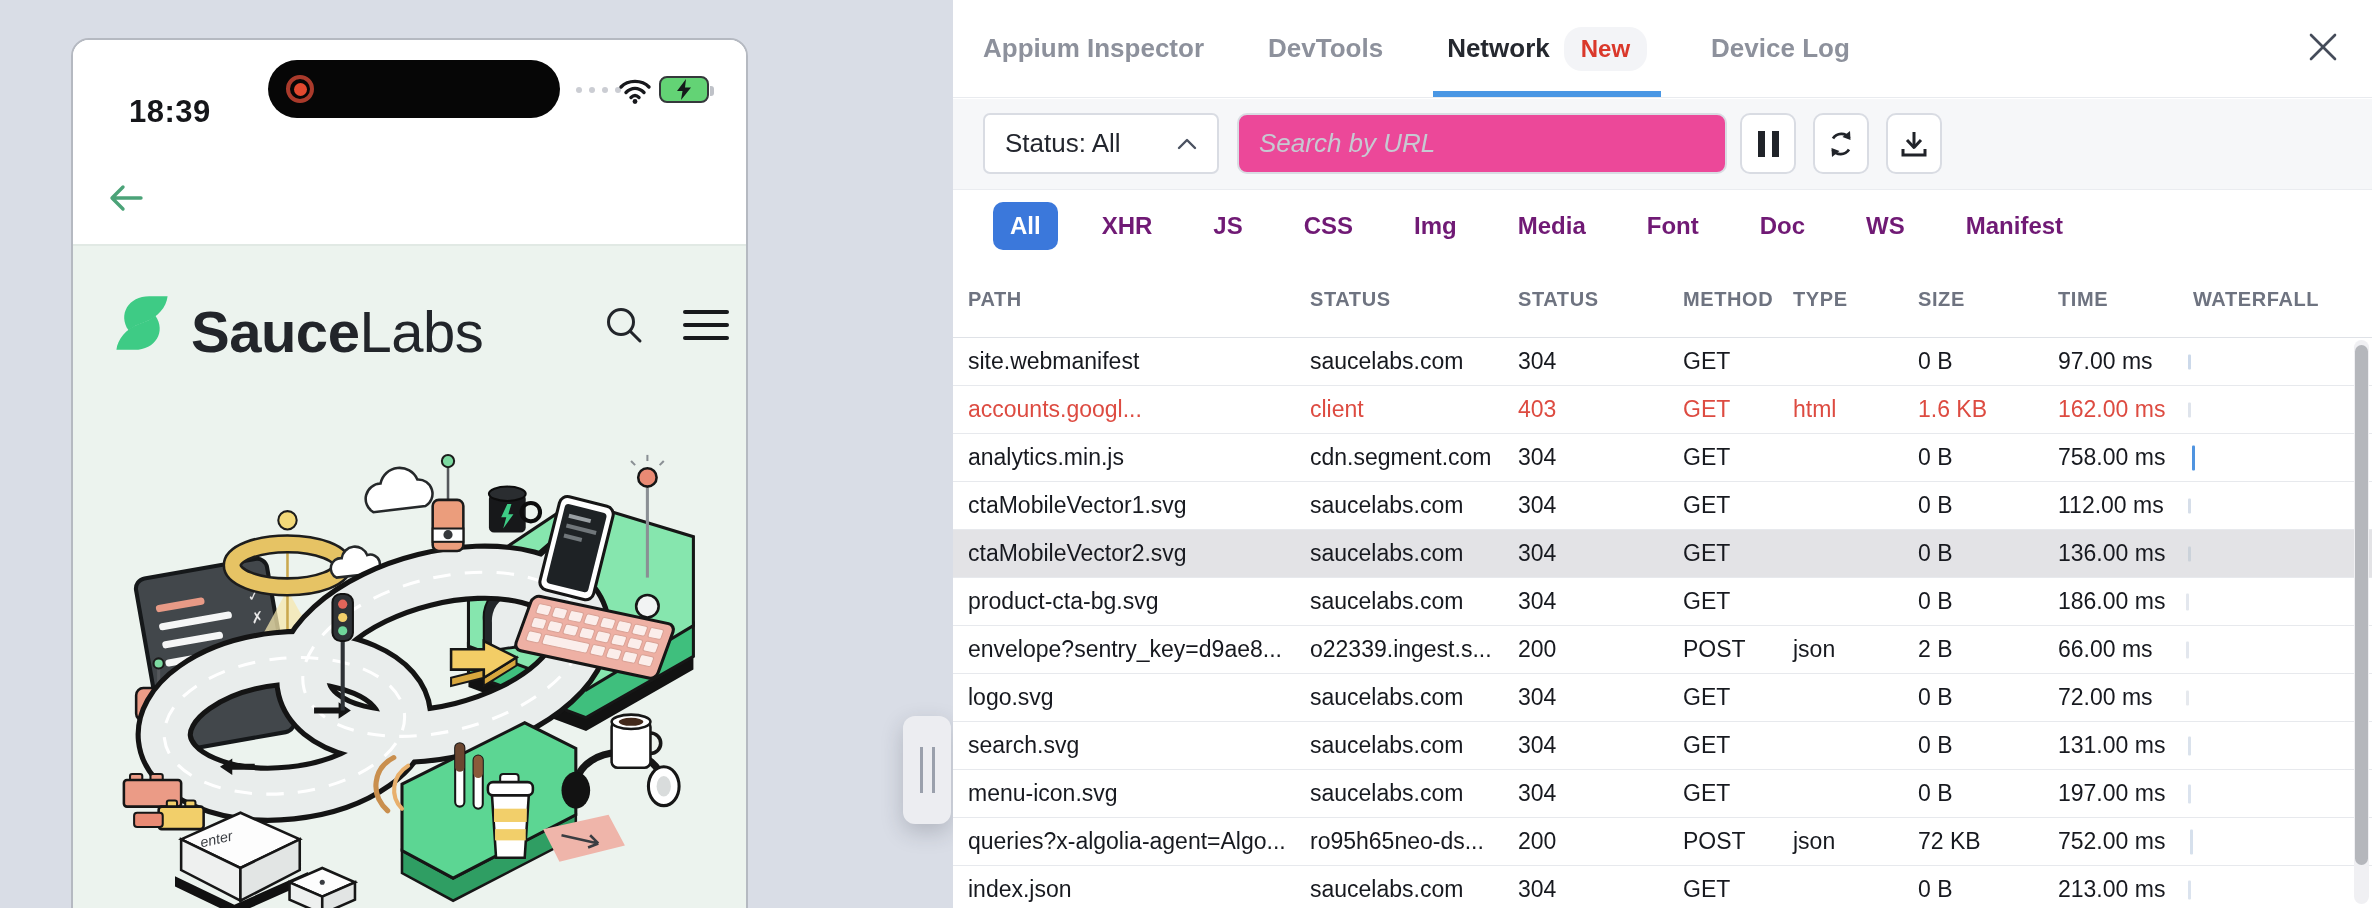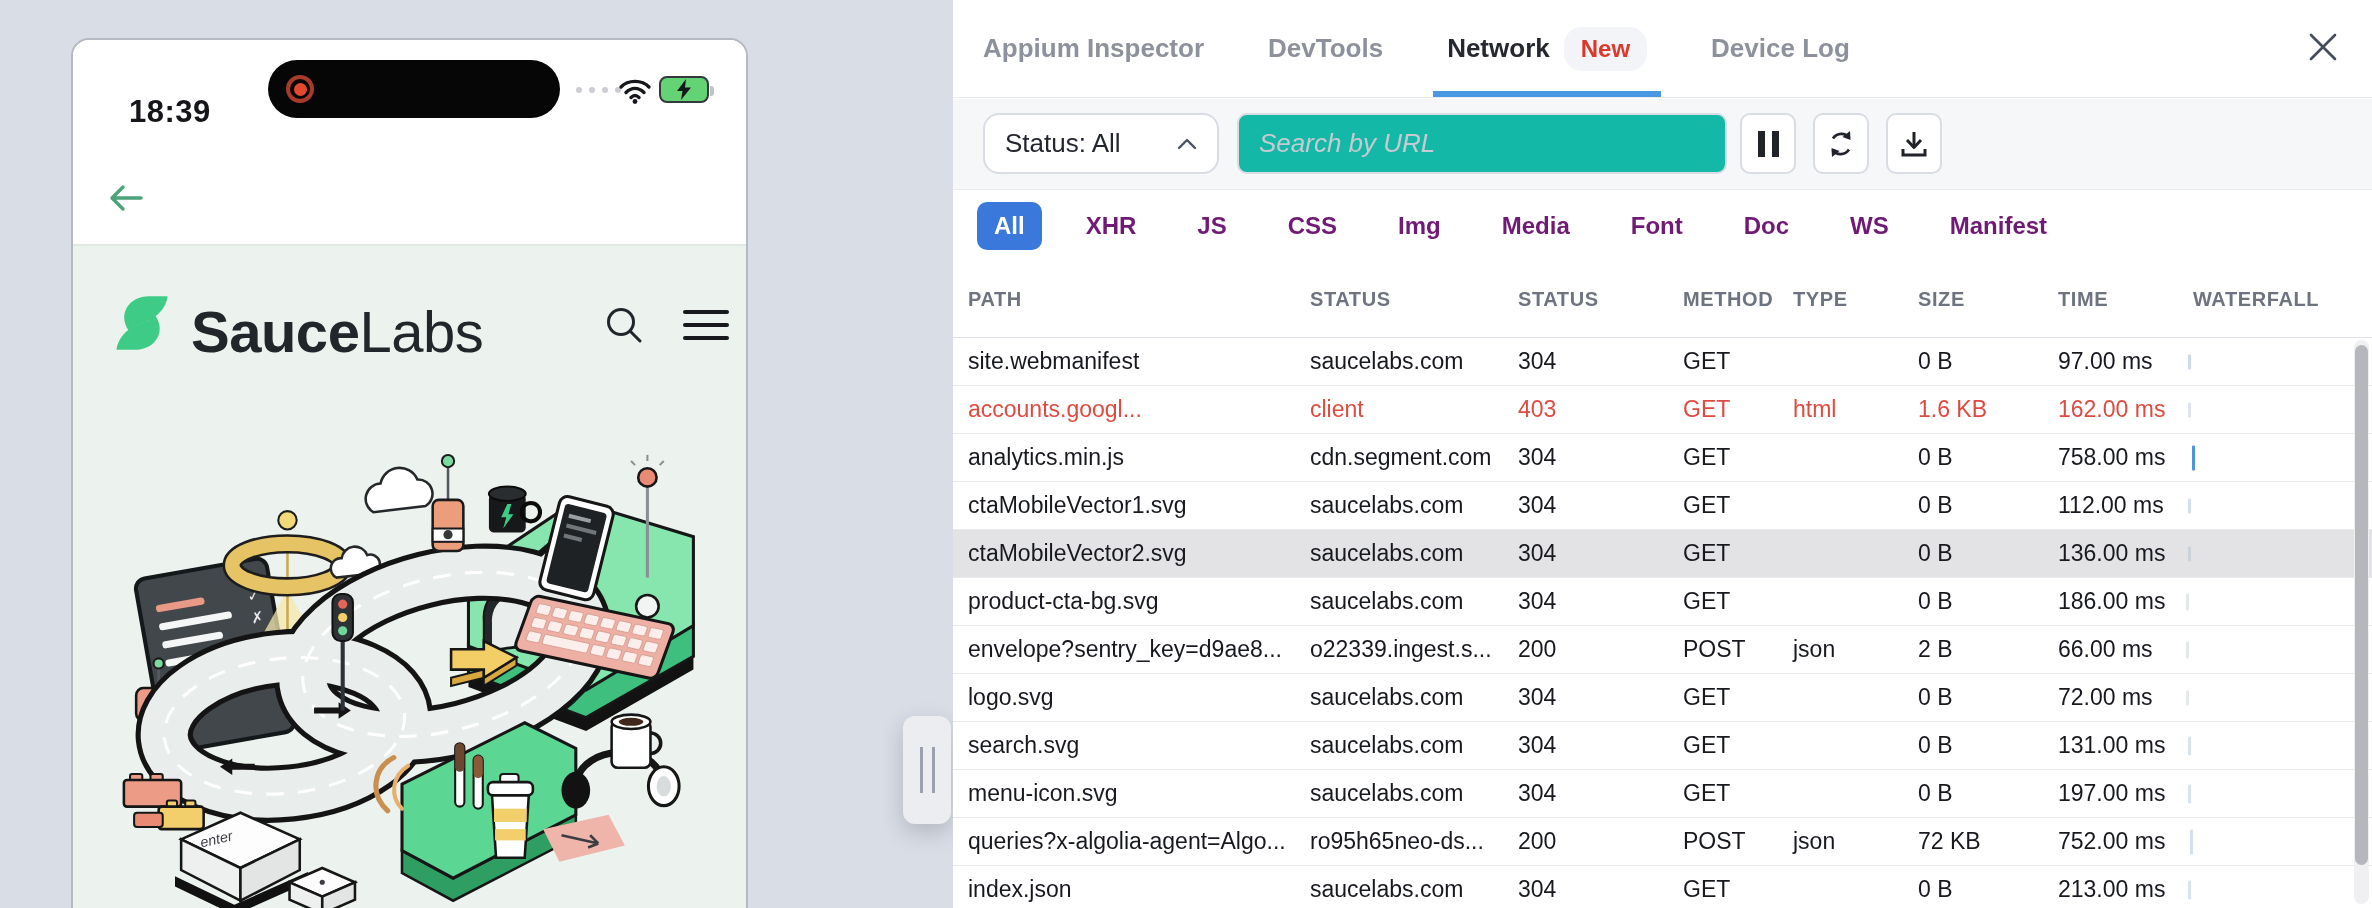--- a/index.html
+++ b/index.html
@@ -43,32 +43,32 @@
     display:flex; align-items:center; padding-left:30px; gap:64px; }
   .tab { position:relative; height:100%; display:flex; align-items:center; gap:14px;
     font-size:26px; font-weight:700; color:#8d919c; cursor:default; }
   .tab.active { color:#25282f; }
   .tab.active::after { content:""; position:absolute; left:-14px; right:-14px; bottom:0; height:6px; background:#4a97e4; }
   .tab-badge { font-size:24px; font-weight:700; color:#da382b; background:#f3f4f7; padding:8px 17px; border-radius:18px; }
   .close-btn { position:absolute; right:26px; top:24px; width:46px; height:46px; display:flex; align-items:center; justify-content:center; cursor:pointer; background:none; border:none; }
 
   .toolbar { position:absolute; top:99px; left:0; right:0; height:91px; background:#f6f7f9; border-bottom:1px solid #eaecf0; }
   .dropdown { position:absolute; left:30px; top:14px; width:236px; height:61px; background:#fff; border:2px solid #d9dce3;
-    border-radius:16px; display:flex; align-items:center; justify-content:space-between; padding:0 20px; font-size:26px; color:#23262e; }
-  .search-box { position:absolute; left:284px; top:14px; width:490px; height:61px; background:#14b8a6; border:2px solid #d9dce3;
+    border-radius:7px; display:flex; align-items:center; justify-content:space-between; padding:0 20px; font-size:26px; color:#23262e; }
+  .search-box { position:absolute; left:284px; top:14px; width:490px; height:61px; background:#ec4899; border:2px solid #d9dce3;
     border-radius:10px; font-size:26px; color:#23262e; padding:0 20px; font-family:"Liberation Sans", sans-serif; }
   .search-box::placeholder { color:#c6cad2; font-style:italic; }
   .icon-btn { position:absolute; top:14px; width:56px; height:61px; background:#fff; border:2px solid #d9dce3; border-radius:10px;
     display:flex; align-items:center; justify-content:center; cursor:pointer; }
   .icon-btn.pause { left:787px; } .icon-btn.refresh { left:860px; } .icon-btn.download { left:933px; }
   .pause-glyph { display:flex; gap:7px; }
   .pause-glyph i { width:7px; height:26px; background:#202329; }
 
   .chips { position:absolute; top:190px; left:0; right:0; height:72px; background:#fff;
-    display:flex; align-items:center; padding-left:24px; gap:27px; }
+    display:flex; align-items:center; padding-left:40px; gap:27px; }
   .chip { font-size:24px; font-weight:700; color:#701a75; padding:10px 17px; border-radius:10px; cursor:pointer; }
   .chip.active { background:#3b78db; color:#fff; }
 
   .thead { position:absolute; top:262px; left:0; right:0; height:76px; border-bottom:1px solid #dfe2e7;
     display:grid; grid-template-columns:342px 208px 165px 110px 125px 140px 135px 1fr; align-items:center; }
   .thead span { padding-left:15px; font-size:20px; font-weight:700; color:#6e7380; letter-spacing:.6px; white-space:nowrap; }
 
   .tbody { position:absolute; top:338px; left:0; right:0; bottom:0; overflow:hidden; }
   .trow { height:48px; display:grid; grid-template-columns:342px 208px 165px 110px 125px 140px 135px 1fr;
     border-bottom:1px solid #e7e9ed; cursor:pointer; }

